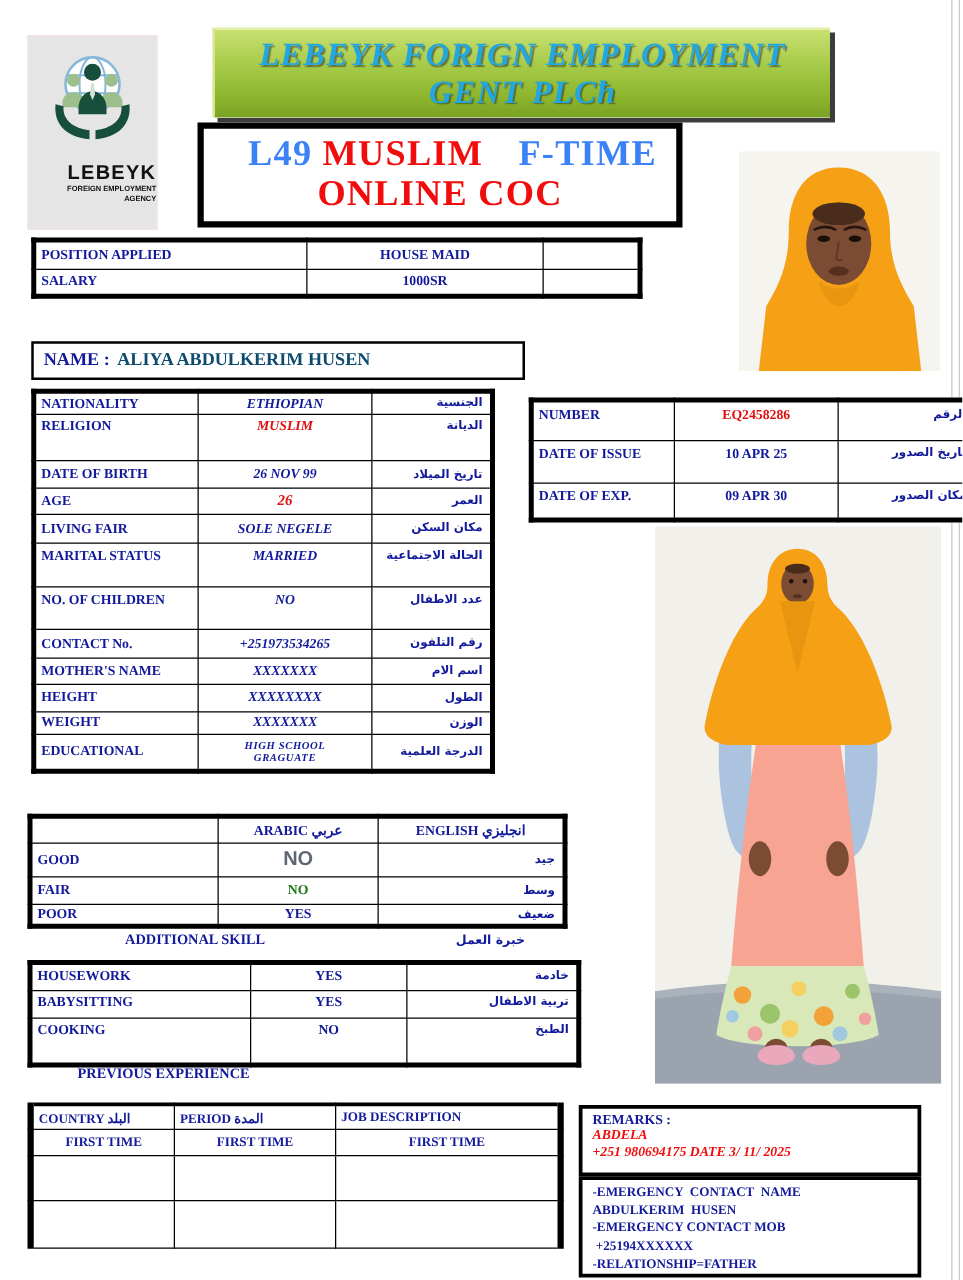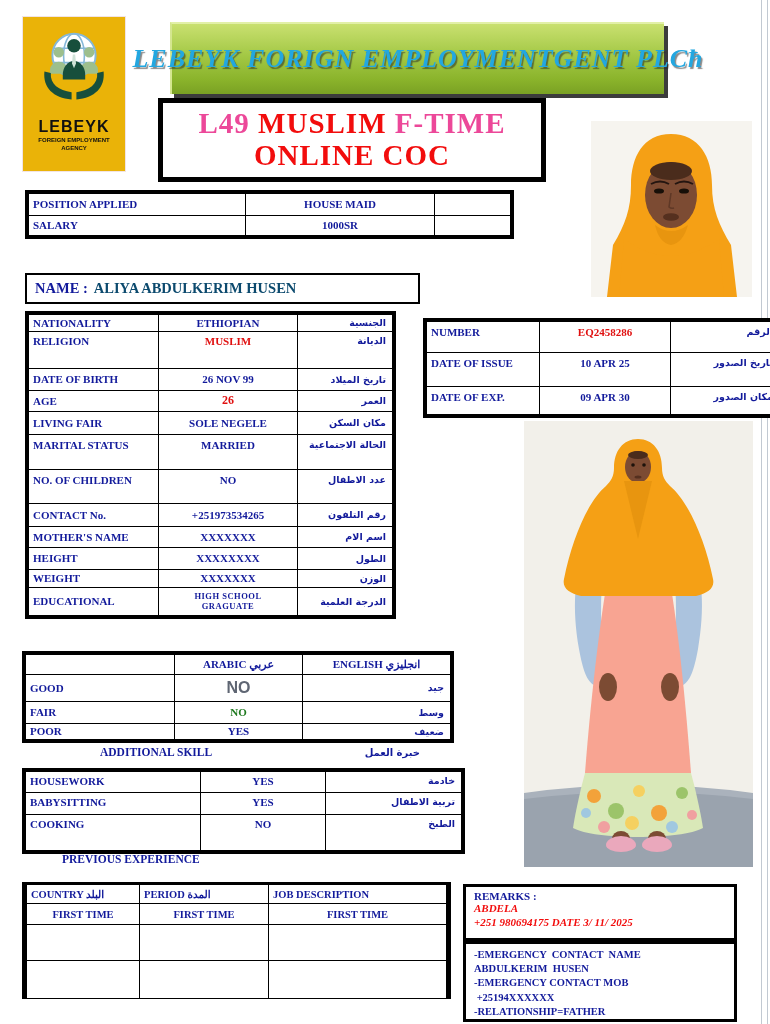--- a/index.html
+++ b/index.html
@@ -3,42 +3,42 @@
 <meta charset="utf-8">
 <style>
   html,body{margin:0;padding:0;background:#fff;}
   .page{position:relative;width:770px;height:1024px;background:#ffffff;overflow:hidden;
         font-family:"Liberation Serif",serif;color:#121a9b;}
   
   .edge-line{position:absolute;top:0;bottom:0;width:1px;background:#c2c9d2;}
   .edge-line.l1{left:761px;} .edge-line.l2{left:767px;}
 
   
-  .logo{position:absolute;left:22px;top:16px;width:102px;height:154px;background:#eab308;
-        border:1px solid #f2e4e4;text-align:center;}
+  .logo{position:absolute;left:22px;top:28px;width:102px;height:154px;background:#e5e5e5;
+        border:1px solid #f2e4e4;text-align:right;}
   .logo svg{display:block;margin:10px auto 0;}
   .logo .lg-name{font-family:"Liberation Sans",sans-serif;font-weight:bold;color:#111;
         font-size:16px;letter-spacing:1px;line-height:1;}
   .logo .lg-sub{font-family:"Liberation Sans",sans-serif;font-weight:bold;color:#111;
         font-size:6px;line-height:1.3;margin-top:2px;white-space:pre-line;}
 
   
   .banner{position:absolute;left:170px;top:22px;width:492px;height:70px;
         background:linear-gradient(#c9e070 0%,#a3c845 45%,#8ab32b 80%,#7aa124 100%);
         border-top:2px solid #e2f0a8;border-left:2px solid #d4e68f;
         box-shadow:4px 4px 0 #3c3c3c;
-        display:flex;align-items:center;justify-content:center;}
+        display:flex;flex-direction:column;align-items:center;justify-content:center;}
   .banner .bl{font-style:italic;font-weight:bold;font-size:26px;line-height:1.15;
         color:#23a7e0;text-shadow:1.5px 1.5px 1px rgba(40,40,40,.55);letter-spacing:1px;white-space:nowrap;}
 
   
   .title-box{position:absolute;left:158px;top:98px;width:378px;height:74px;border:5px solid #000;
         background:#fff;display:flex;flex-direction:column;align-items:center;justify-content:center;}
   .title-box .t1,.title-box .t2{font-weight:bold;font-size:29px;line-height:1.1;letter-spacing:1px;white-space:nowrap;}
-  .green-txt{color:#ec4899;} .red-txt{color:#f20d0d;}
+  .green-txt{color:#3b82f6;margin-left:20px;} .red-txt{color:#f20d0d;}
 
   
   table{border-collapse:collapse;table-layout:fixed;position:absolute;background:#fff;}
   td{border:1px solid #000;padding:0 4px;font-weight:bold;font-size:11px;color:#121a9b;
      vertical-align:middle;overflow:hidden;}
   td.lbl{text-align:left;}
   td.val{text-align:center;}
   td.ar{text-align:right;direction:rtl;font-family:"DejaVu Sans",sans-serif;font-size:9.5px;padding:0 6px;}
   .red{color:#e01010;}
   .green{color:#1f7a1f;}
@@ -47,21 +47,21 @@
   .pos-table td:nth-child(1){width:208px;}
   .pos-table td:nth-child(2){width:180px;}
   .pos-table td:nth-child(3){width:67px;}
 
   .name-box{position:absolute;left:25px;top:273px;width:383px;height:27px;border:2px solid #000;
         display:flex;align-items:center;padding-left:8px;font-weight:bold;font-size:14.5px;}
   .name-box .nv{color:#0c4a6e;margin-left:6px;}
 
   .bio-table{left:25px;top:311px;width:333px;border:4px solid #000;}
   .bio-table td:nth-child(1){width:121px;}
-  .bio-table td:nth-child(2){width:130px;}
+  .bio-table td:nth-child(2){width:130px;font-style:italic;}
   .bio-table td:nth-child(3){width:82px;}
   td.small{font-size:8.5px;letter-spacing:.5px;white-space:pre-line;line-height:1.2;}
 
   .pass-table{left:423px;top:318px;width:322px;border:4px solid #000;}
   .pass-table td:nth-child(1){width:104px;}
   .pass-table td:nth-child(2){width:122px;}
   .pass-table td:nth-child(3){width:96px;}
   .pass-table td{vertical-align:top;padding-top:4px;}
 
   .lang-table{left:22px;top:651px;width:398px;border:4px solid #000;padding-left:36px;}

